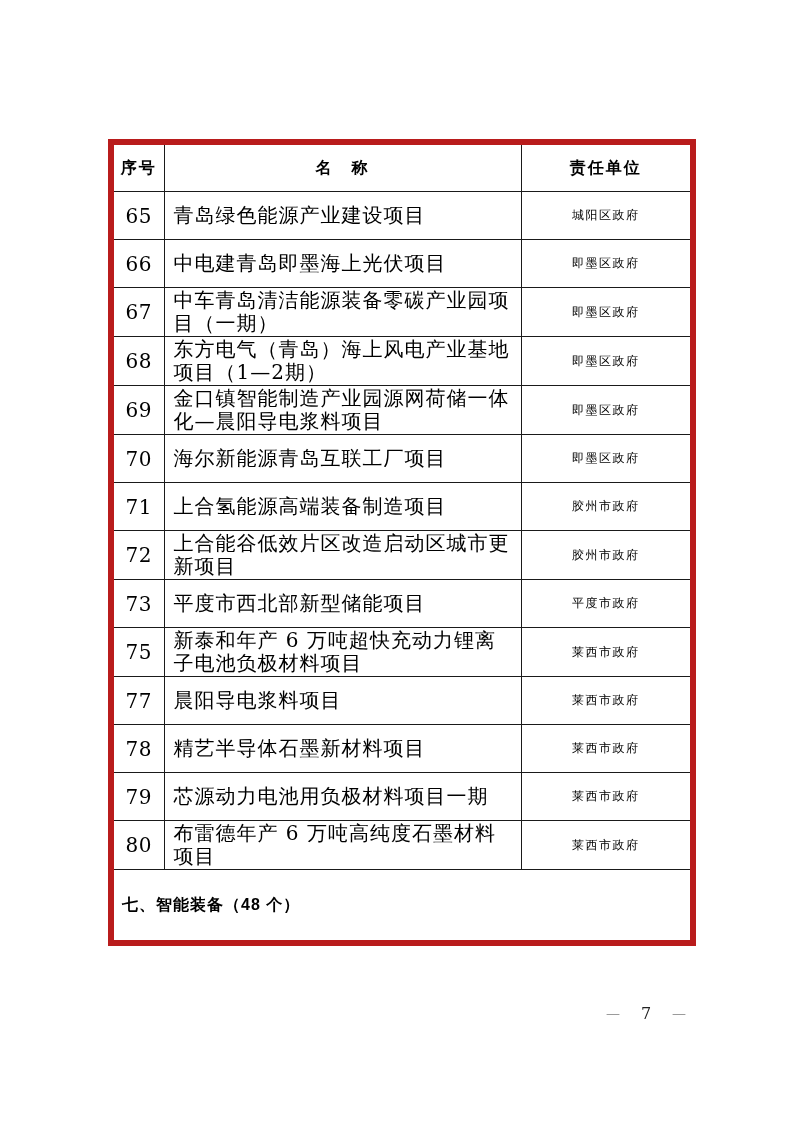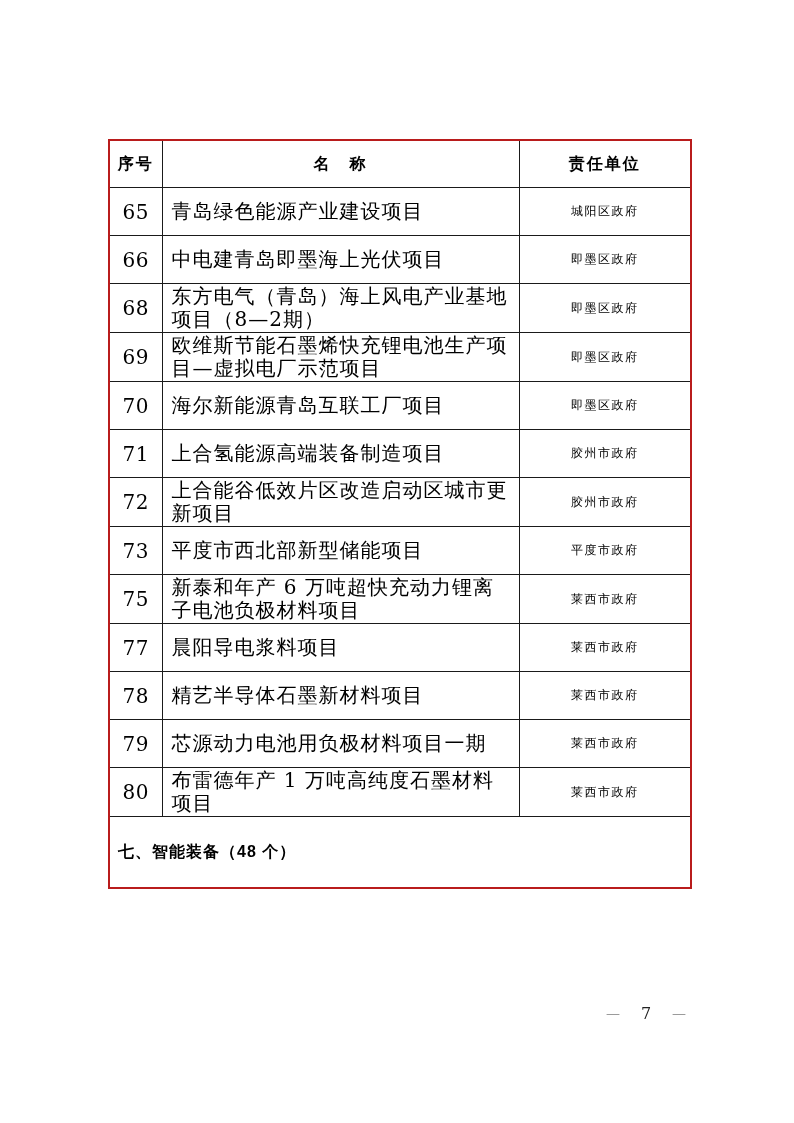--- a/index.html
+++ b/index.html
@@ -20,21 +20,21 @@
     background: #ffffff;
     overflow: hidden;
   }
   table.doc-table {
     position: absolute;
     left: 108px;
     top: 139px;
     width: 582px;
     border-collapse: collapse;
     table-layout: fixed;
-    border: 2px solid #b91c1c;
+    border: 6px solid #b91c1c;
   }
   .doc-table th,
   .doc-table td {
     border: 1px solid #1a1a1a;
     vertical-align: middle;
     overflow: hidden;
   }
   .doc-table th {
     height: 44px;
     font-size: 16px;
@@ -118,27 +118,32 @@
     <td class="cell-no">65</td>
     <td class="cell-name">青岛绿色能源产业建设项目</td>
     <td class="cell-unit">城阳区政府</td>
   </tr>
         <tr class="data-row">
     <td class="cell-no">66</td>
     <td class="cell-name">中电建青岛即墨海上光伏项目</td>
     <td class="cell-unit">即墨区政府</td>
   </tr>
         <tr class="data-row">
+    <td class="cell-no">67</td>
+    <td class="cell-name">中车青岛清洁能源装备零碳产业园项目（一期）</td>
+    <td class="cell-unit">即墨区政府</td>
+  </tr>
+        <tr class="data-row">
     <td class="cell-no">68</td>
-    <td class="cell-name">东方电气（青岛）海上风电产业基地项目（8—2期）</td>
+    <td class="cell-name">东方电气（青岛）海上风电产业基地项目（1—2期）</td>
     <td class="cell-unit">即墨区政府</td>
   </tr>
         <tr class="data-row">
     <td class="cell-no">69</td>
-    <td class="cell-name">欧维斯节能石墨烯快充锂电池生产项目—虚拟电厂示范项目</td>
+    <td class="cell-name">金口镇智能制造产业园源网荷储一体化—晨阳导电浆料项目</td>
     <td class="cell-unit">即墨区政府</td>
   </tr>
         <tr class="data-row">
     <td class="cell-no">70</td>
     <td class="cell-name">海尔新能源青岛互联工厂项目</td>
     <td class="cell-unit">即墨区政府</td>
   </tr>
         <tr class="data-row">
     <td class="cell-no">71</td>
     <td class="cell-name">上合氢能源高端装备制造项目</td>
@@ -169,21 +174,21 @@
     <td class="cell-name">精艺半导体石墨新材料项目</td>
     <td class="cell-unit">莱西市政府</td>
   </tr>
         <tr class="data-row">
     <td class="cell-no">79</td>
     <td class="cell-name">芯源动力电池用负极材料项目一期</td>
     <td class="cell-unit">莱西市政府</td>
   </tr>
         <tr class="data-row">
     <td class="cell-no">80</td>
-    <td class="cell-name">布雷德年产 1 万吨高纯度石墨材料项目</td>
+    <td class="cell-name">布雷德年产 6 万吨高纯度石墨材料项目</td>
     <td class="cell-unit">莱西市政府</td>
   </tr>
         <tr class="section-row">
     <td colspan="3">七、智能装备（48 个）</td>
   </tr>
       </tbody>
   </table>
 
   <div class="footer">
     <span class="dash">—</span>

